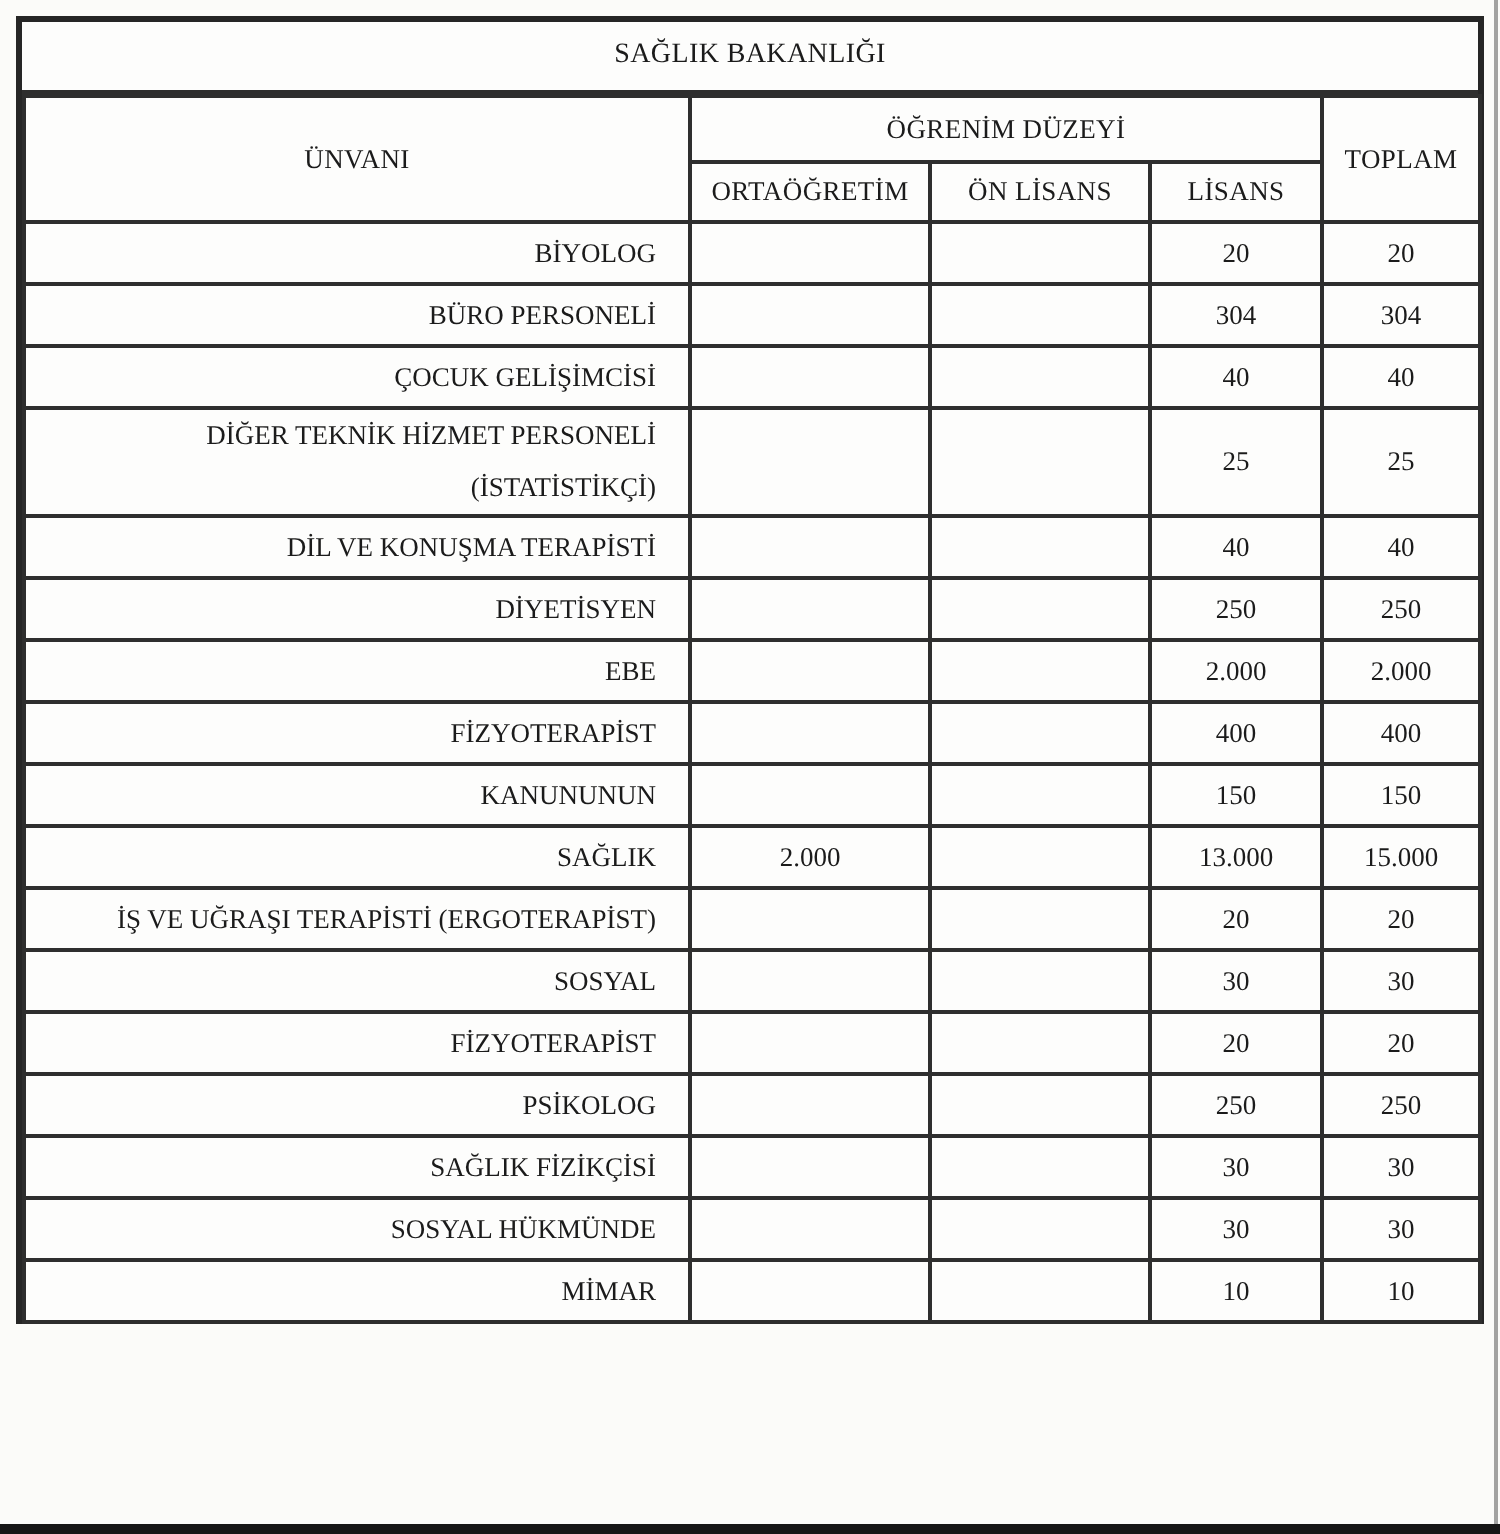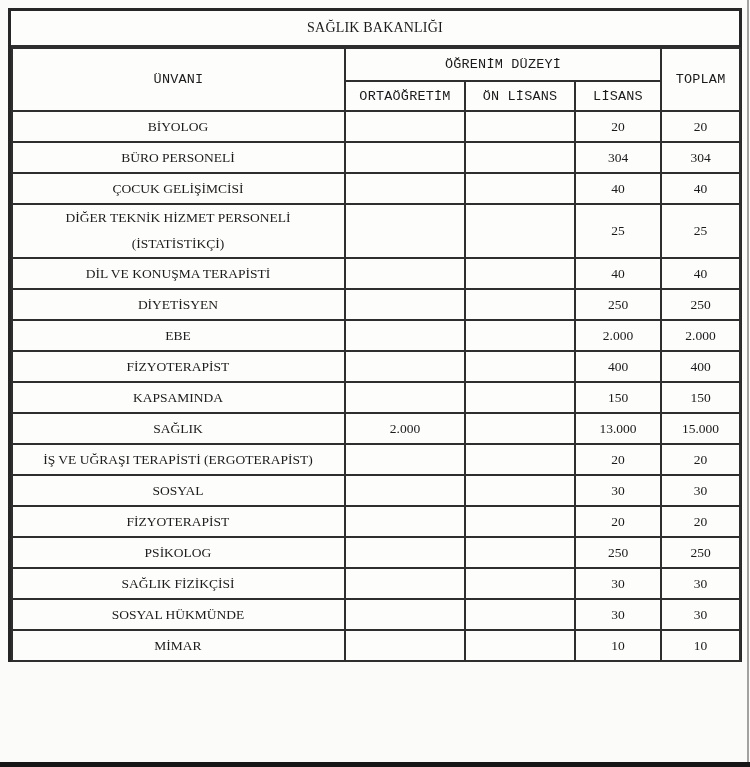--- a/index.html
+++ b/index.html
@@ -49,27 +49,26 @@
   table.quota th, table.quota td{
     border:2px solid #2e2e2e;
     font-weight:normal;
     font-size:13.5px;
     vertical-align:middle;
     overflow:hidden;
   }
   table.quota th{
     text-align:center;
     letter-spacing:.2px;
-    font-family:Liberation Mono, monospace;
   }
   th.h-group{height:29px;}
   th.h-sub{height:26px;}
   td.cell-unvan{
-    text-align:center;
-    padding:0 4px 0 3px;
+    text-align:right;
+    padding:0 16px 0 3px;
     height:27px;
     line-height:26px;
     white-space:pre-line;
   }
   td.cell-num{
     text-align:center;
     height:27px;
     line-height:26px;
     font-size:13px;
   }
@@ -170,21 +169,21 @@
             <td class="cell-num">2.000</td>
           </tr>
           <tr>
             <td class="cell-unvan">FİZYOTERAPİST</td>
             <td class="cell-num"></td>
             <td class="cell-num"></td>
             <td class="cell-num">400</td>
             <td class="cell-num">400</td>
           </tr>
           <tr>
-            <td class="cell-unvan">KAPSAMINDA</td>
+            <td class="cell-unvan">KANUNUNUN</td>
             <td class="cell-num"></td>
             <td class="cell-num"></td>
             <td class="cell-num">150</td>
             <td class="cell-num">150</td>
           </tr>
           <tr>
             <td class="cell-unvan">SAĞLIK</td>
             <td class="cell-num">2.000</td>
             <td class="cell-num"></td>
             <td class="cell-num">13.000</td>

